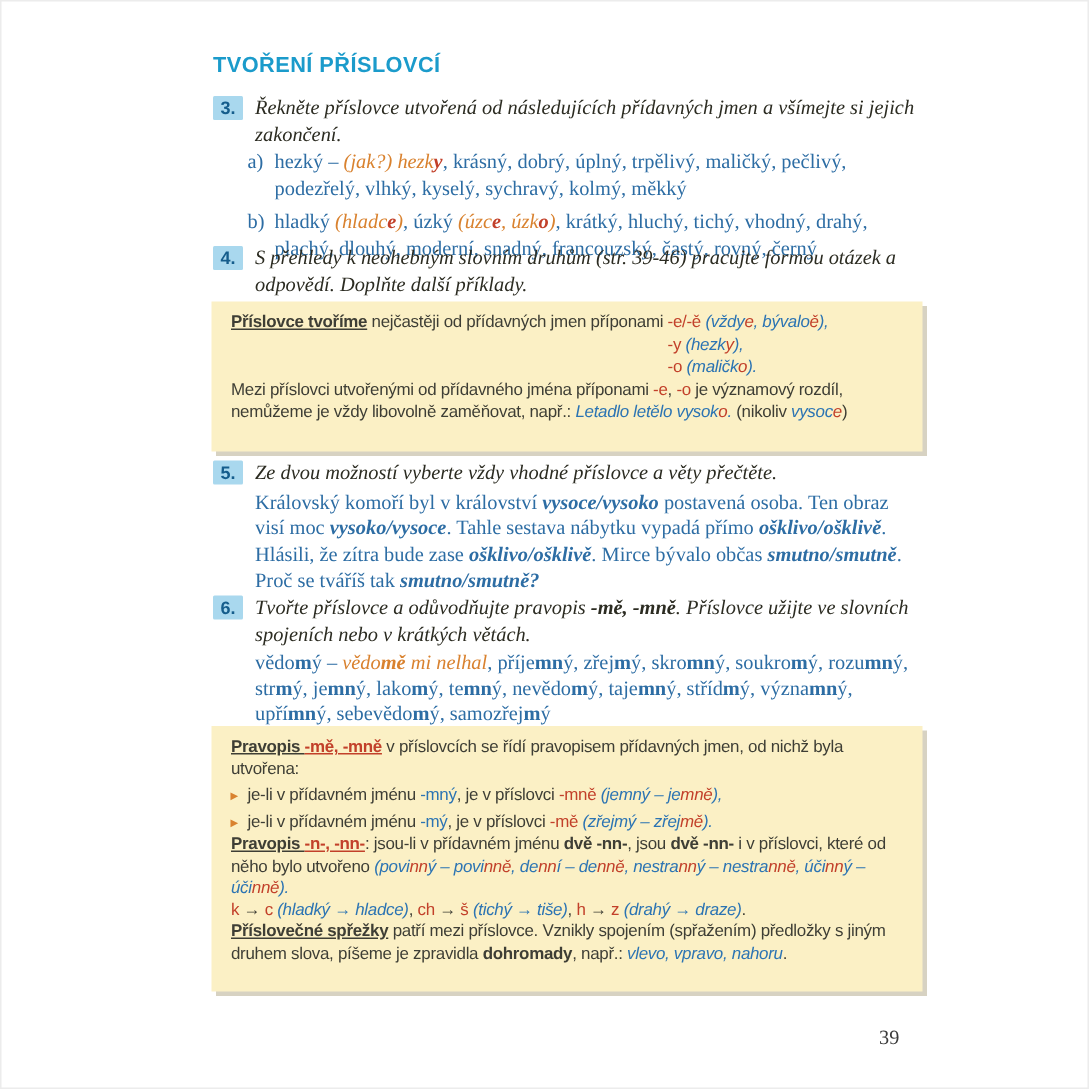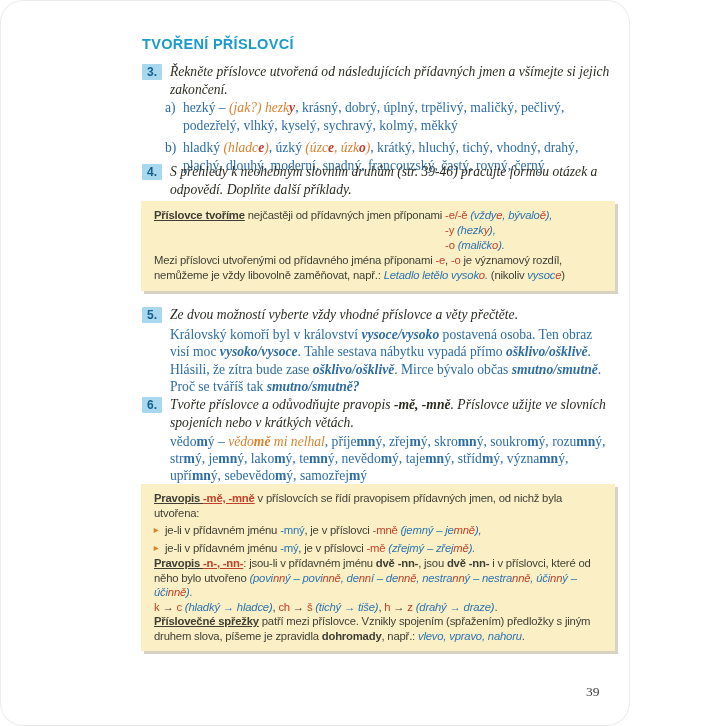--- a/index.html
+++ b/index.html
@@ -1,23 +1,22 @@
 <!DOCTYPE html>
 <html><head>
 <meta charset="utf-8">
 <style>
   html,body{margin:0;padding:0;background:#ffffff;}
   .sheet{
     position:relative;
-    width:630px;height:726px;
+    width:726px;height:726px;
     background:#ffffff;
     box-shadow:inset 0 0 0 1px #ececec;
     overflow:hidden;
     font-family:"Liberation Serif",serif;
-    border-radius:23px;
   }
   .title{
     position:absolute;left:142px;top:36px;margin:0;
     font-family:"Liberation Sans",sans-serif;
     font-weight:bold;font-size:14.5px;letter-spacing:.3px;
     color:#1b9bcb;
   }
   .ex{position:absolute;left:142px;width:473px;}
   .row{display:flex;align-items:flex-start;}
   .badge{
@@ -30,21 +29,21 @@
   .answer{font-size:13.6px;line-height:17.5px;color:#2d6da4;margin:0;}
   .body-indent{margin-left:28px;margin-top:2px;}
   .subitem{display:flex;margin-left:23px;margin-top:1px;}
   .sublabel{flex:0 0 18px;}
   .subtext{flex:1;}
 
   .infobox{
     position:absolute;left:141px;width:474px;box-sizing:border-box;
     background:#fbf0c5;
     box-shadow:3px 3px 0 rgba(140,125,80,.35);
-    padding:7px 13px 8px;
+    padding:7px 13px 18px;
     font-family:"Liberation Sans",sans-serif;
     font-size:11.3px;line-height:15px;letter-spacing:-0.2px;
     color:#3e3e35;
   }
   .infobox p{margin:0;}
   .mt{margin-top:6px;}
   .introrow{display:flex;}
   .nowrap{white-space:nowrap;}
   .suffixcol p{white-space:nowrap;}
   .bullet{display:flex;margin-top:3px;}

